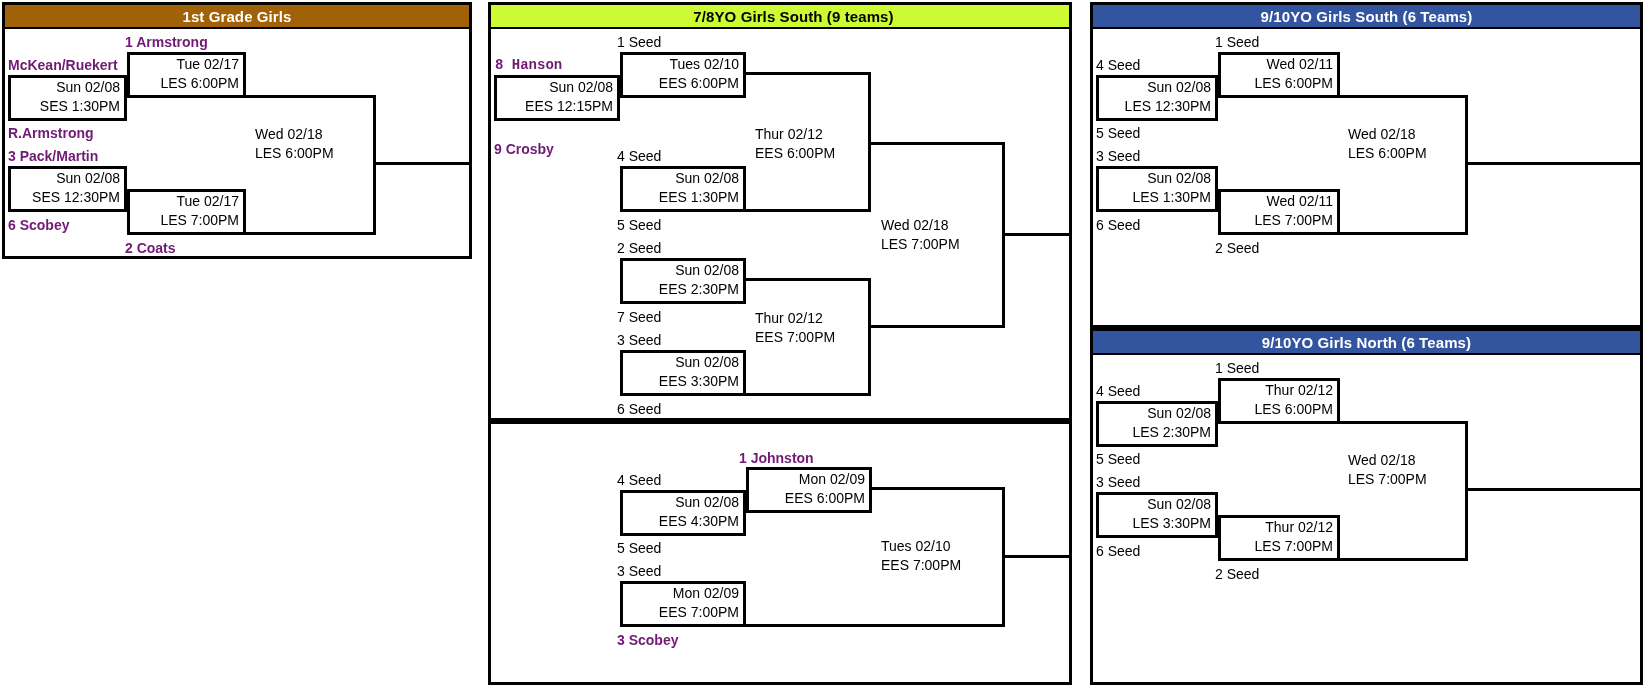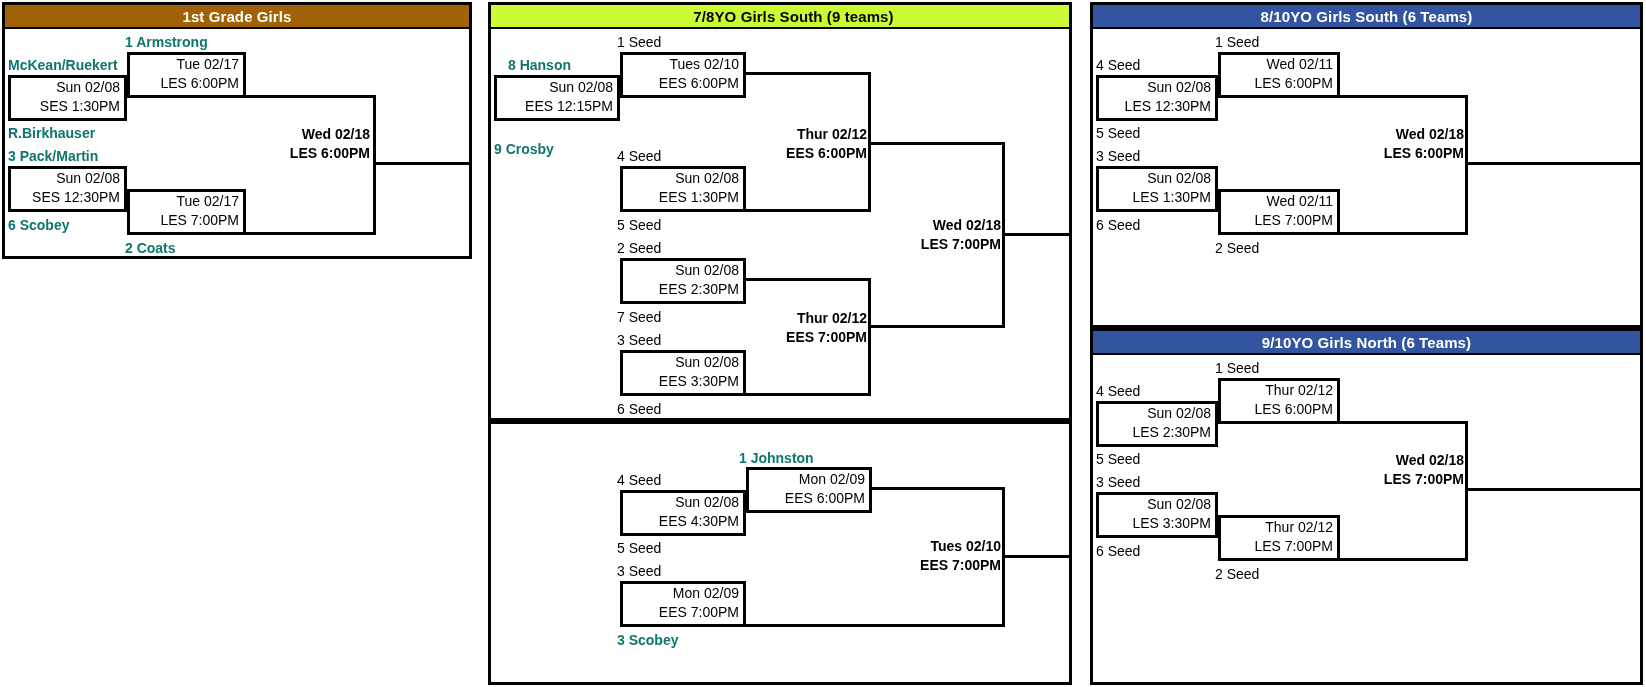--- a/index.html
+++ b/index.html
@@ -18,22 +18,22 @@
     display:flex;align-items:center;justify-content:center;
     color:#ffffff;font-weight:bold;font-size:15px;letter-spacing:.1px;
     border-bottom:2px solid #000;
   }
   .hdr.magenta{background:#a16207;}
   .hdr.green{background:#CCFA33;color:#000;padding-left:27px;}
   .hdr.blue{background:#33549E;}
 
   
   .t{position:absolute;font-size:14px;color:#000;white-space:nowrap;line-height:17px;}
-  .t.red{color:#0f766e;font-weight:bold;}
-  .t.r{text-align:right;font-weight:bold;}
+  .t.red{color:#701a75;font-weight:bold;}
+  .t.r{text-align:left;}
 
   
   .h{position:absolute;background:#000;height:3px;}
   .v{position:absolute;background:#000;width:3px;}
 
   
   .cell{position:absolute;box-sizing:border-box;border-top:3px solid #000;
         border-right:3px solid #000;border-bottom:3px solid #000;}
   .cell .l1,.cell .l2{position:absolute;right:4px;font-size:14px;color:#000;
         white-space:nowrap;text-align:right;}
@@ -48,21 +48,21 @@
 <div class="stage">
 
   <div class="panel" style="left:2px;top:2px;width:470px;height:257px;">
 
     <div class="hdr magenta">
       <span>1st Grade Girls</span>
     </div>
 
     <div class="t red" style="left:120px;top:29px;">1 Armstrong</div>
     <div class="t red" style="left:3px;top:52px;">McKean/Ruekert</div>
-    <div class="t red" style="left:3px;top:120px;">R.Birkhauser</div>
+    <div class="t red" style="left:3px;top:120px;">R.Armstrong</div>
     <div class="t red" style="left:3px;top:143px;">3 Pack/Martin</div>
     <div class="t red" style="left:3px;top:212px;">6 Scobey</div>
     <div class="t red" style="left:120px;top:235px;">2 Coats</div>
 
     <div class="cell lb" style="left:3px;top:70px;width:119px;height:46px;">
       <span class="l1">Sun 02/08</span>
       <span class="l2">SES 1:30PM</span>
     </div>
     <div class="cell lb" style="left:3px;top:161px;width:119px;height:46px;">
       <span class="l1">Sun 02/08</span>
@@ -87,21 +87,21 @@
     <div class="t r" style="left:250px;top:140px;width:115px;">LES 6:00PM</div>
   </div>
 
   <div class="panel" style="left:488px;top:2px;width:584px;height:419px;">
 
     <div class="hdr green">
       <span>7/8YO Girls South (9 teams)</span>
     </div>
 
     <div class="t" style="left:126px;top:29px;">1 Seed</div>
-    <div class="t red" style="left:17px;top:52px;">8 Hanson</div>
+    <div class="t red" style="left:4px;top:52px;font-family:Liberation Mono, monospace;">8 Hanson</div>
     <div class="t red" style="left:3px;top:136px;">9 Crosby</div>
 
     <div class="t" style="left:126px;top:143px;">4 Seed</div>
     <div class="t" style="left:126px;top:212px;">5 Seed</div>
     <div class="t" style="left:126px;top:235px;">2 Seed</div>
     <div class="t" style="left:126px;top:304px;">7 Seed</div>
     <div class="t" style="left:126px;top:327px;">3 Seed</div>
     <div class="t" style="left:126px;top:396px;">6 Seed</div>
 
     <div class="cell lb" style="left:3px;top:70px;width:126px;height:46px;">
@@ -174,21 +174,21 @@
     <div class="v" style="left:511px;top:63px;height:140px;"></div>
     <div class="h" style="left:511px;top:131px;width:70px;"></div>
 
     <div class="t r" style="left:390px;top:114px;width:120px;">Tues 02/10</div>
     <div class="t r" style="left:390px;top:133px;width:120px;">EES 7:00PM</div>
   </div>
 
   <div class="panel" style="left:1090px;top:2px;width:553px;height:326px;">
 
     <div class="hdr blue">
-      <span>8/10YO Girls South (6 Teams)</span>
+      <span>9/10YO Girls South (6 Teams)</span>
     </div>
 
     <div class="t" style="left:122px;top:29px;">1 Seed</div>
     <div class="t" style="left:3px;top:52px;">4 Seed</div>
     <div class="t" style="left:3px;top:120px;">5 Seed</div>
     <div class="t" style="left:3px;top:143px;">3 Seed</div>
     <div class="t" style="left:3px;top:212px;">6 Seed</div>
     <div class="t" style="left:122px;top:235px;">2 Seed</div>
 
     <div class="cell lb" style="left:3px;top:70px;width:122px;height:46px;">

